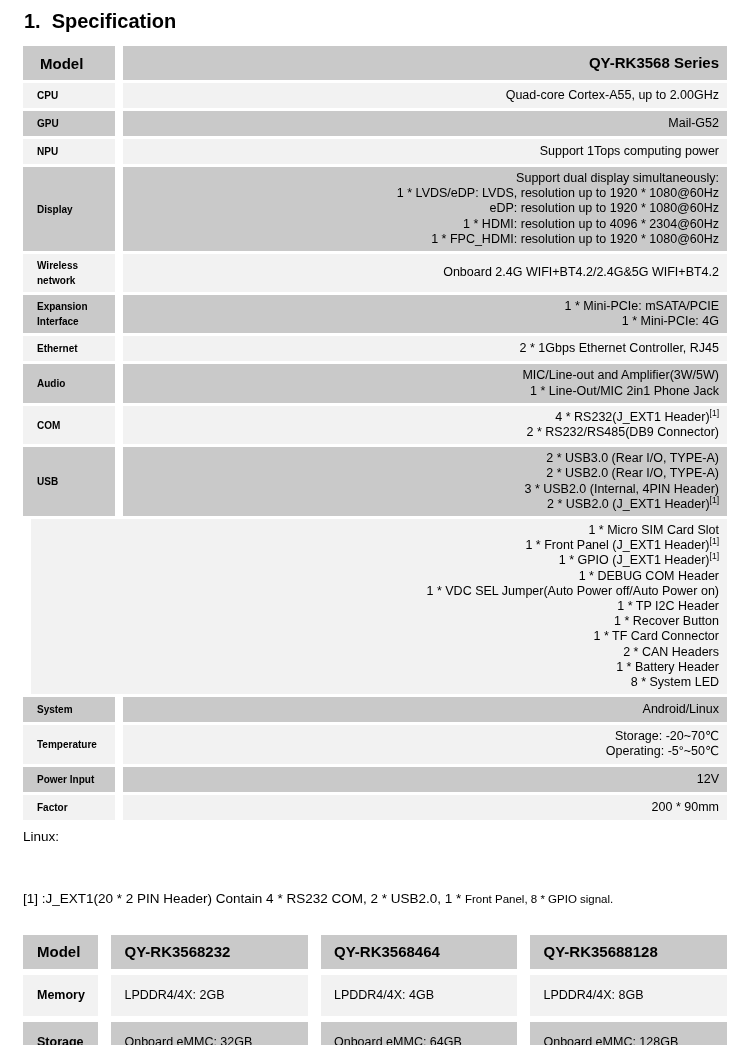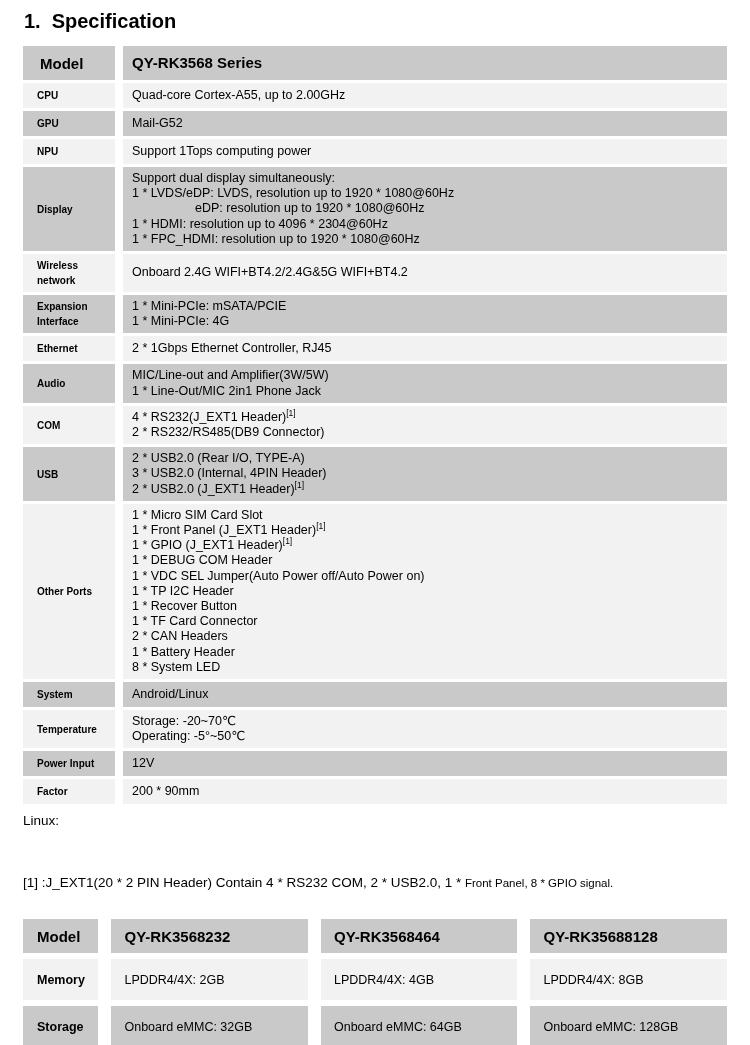--- a/index.html
+++ b/index.html
@@ -13,21 +13,21 @@
     overflow: hidden;
   }
   .page { padding: 10px 23px 12px 23px; }
 
   .title { font-size: 20px; font-weight: 700; margin: 0 0 13px 1px; letter-spacing: 0; }
   .title-num { margin-right: 11px; }
 
   
   .spec-table { width: 704px; }
   .srow { display: flex; margin-bottom: 3px; }
-  .cell { box-sizing: border-box; }
+  .cell { box-sizing: border-box; align-items: flex-end; }
   .cell.dark  { background: var(--row-dark, #c9c9c9); }
   .cell.light { background: var(--row-light, #f2f2f2); }
   .label {
     width: 92px; flex: none;
     padding: 4px 4px 4px 14px;
     font-weight: 700; font-size: 10px; line-height: 15px;
     display: flex; align-items: center;
     min-height: 25px;
   }
   .value {
@@ -157,29 +157,27 @@
         <div class="cell value light">
           <div class="vline"><span>4 * RS232(J_EXT1 Header)</span><sup class="fnref">[1]</sup></div>
           <div class="vline"><span>2 * RS232/RS485(DB9 Connector)</span></div>
         </div>
       </div>
       <div class="srow">
         <div class="cell label dark">
           <span>USB</span>
         </div>
         <div class="cell value dark">
+          <div class="vline"><span>2 * USB3.0 (Rear I/O, TYPE-A)</span></div>
           <div class="vline"><span>2 * USB2.0 (Rear I/O, TYPE-A)</span></div>
           <div class="vline"><span>3 * USB2.0 (Internal, 4PIN Header)</span></div>
           <div class="vline"><span>2 * USB2.0 (J_EXT1 Header)</span><sup class="fnref">[1]</sup></div>
         </div>
       </div>
       <div class="srow">
-        <div class="cell label light">
-          <span>Other Ports</span>
-        </div>
         <div class="cell value light">
           <div class="vline"><span>1 * Micro SIM Card Slot</span></div>
           <div class="vline"><span>1 * Front Panel (J_EXT1 Header)</span><sup class="fnref">[1]</sup></div>
           <div class="vline"><span>1 * GPIO (J_EXT1 Header)</span><sup class="fnref">[1]</sup></div>
           <div class="vline"><span>1 * DEBUG COM Header</span></div>
           <div class="vline"><span>1 * VDC SEL Jumper(Auto Power off/Auto Power on)</span></div>
           <div class="vline"><span>1 * TP I2C Header</span></div>
           <div class="vline"><span>1 * Recover Button</span></div>
           <div class="vline"><span>1 * TF Card Connector</span></div>
           <div class="vline"><span>2 * CAN Headers</span></div>

